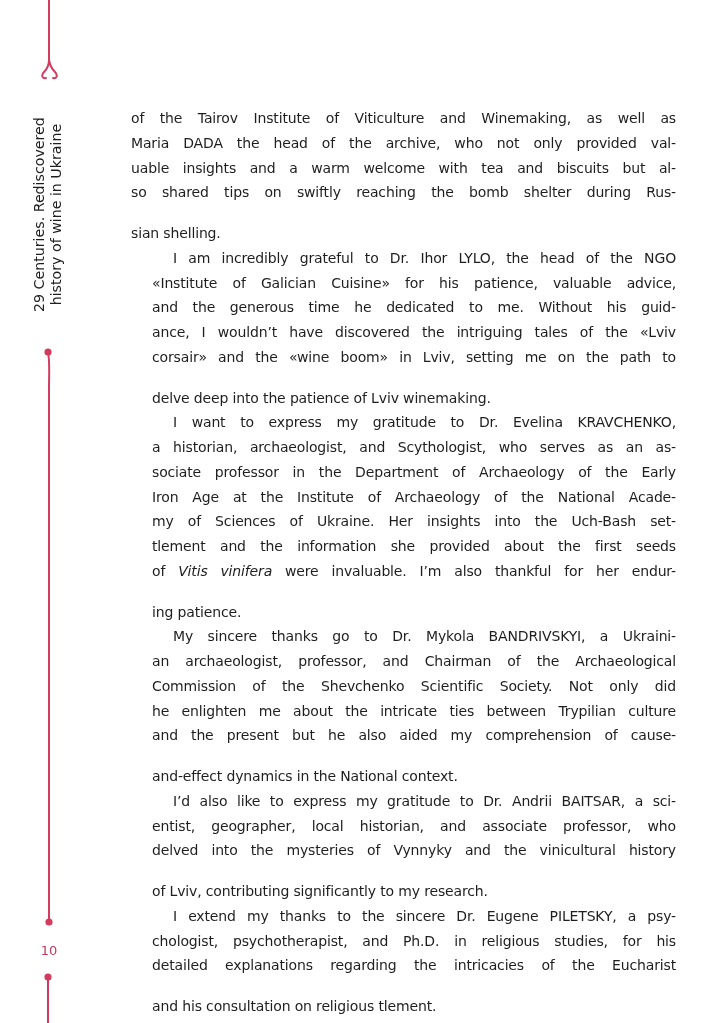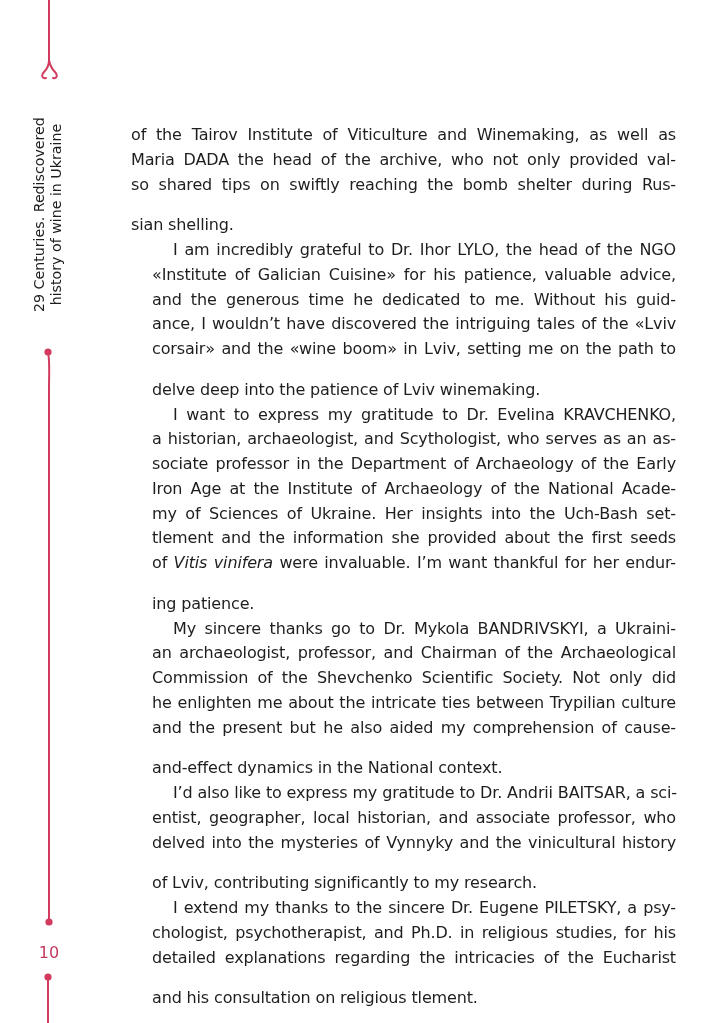--- a/index.html
+++ b/index.html
@@ -14,26 +14,26 @@
     position: absolute;
     left: 31px; top: 312px;
     transform-origin: 0 0;
     transform: rotate(-90deg);
     font-size: 14.2px; line-height: 17px;
     color: #1e1e1e; white-space: nowrap;
   }
   .running-title span { display: block; text-align: center; }
   .page-number {
     position: absolute; left: 36px; top: 943px; width: 26px;
-    text-align: center; font-size: 16px; color: #c23a5c;
+    text-align: center; font-size: 13px; color: #c23a5c;
     font-family: "DejaVu Sans", sans-serif;
   }
   .body-text {
-    position: absolute; left: 131px; top: 123px; width: 545px;
-    font-size: 16px; line-height: 24.75px;
+    position: absolute; left: 131px; top: 106px; width: 545px;
+    font-size: 14px; line-height: 24.75px;
     text-align: justify; letter-spacing: -0.15px;
     hyphens: manual;
   }
   .body-text p { margin: 0; }
   .body-text p.indent { text-indent: 21px; }
   .line { display: block; text-align: justify; text-align-last: justify; white-space: nowrap; }
   .line.last { text-align-last: left; margin-top: 16px; }
   em { font-style: italic; }
 </style>
 </head>
@@ -59,39 +59,40 @@
   <span>29 Centuries. Rediscovered</span>
   <span>history of wine in Ukraine</span>
 </div>
 
 <div class="page-number">10</div>
 
 <div class="body-text">
   <p>
     <span class="line">of the Tairov Institute of Viticulture and Winemaking, as well as</span>
     <span class="line">Maria DADA the head of the archive, who not only provided val-</span>
+    <span class="line">uable insights and a warm welcome with tea and biscuits but al-</span>
     <span class="line">so shared tips on swiftly reaching the bomb shelter during Rus-</span>
     <span class="line last">sian shelling.</span>
   </p>
   <p class="indent">
     <span class="line" style="padding-left:21px">I am incredibly grateful to Dr. Ihor LYLO, the head of the NGO</span>
     <span class="line">«Institute of Galician Cuisine» for his patience, valuable advice,</span>
     <span class="line">and the generous time he dedicated to me. Without his guid-</span>
     <span class="line">ance, I wouldn’t have discovered the intriguing tales of the «Lviv</span>
     <span class="line">corsair» and the «wine boom» in Lviv, setting me on the path to</span>
     <span class="line last">delve deep into the patience of Lviv winemaking.</span>
   </p>
   <p class="indent">
     <span class="line" style="padding-left:21px">I want to express my gratitude to Dr. Evelina KRAVCHENKO,</span>
     <span class="line">a historian, archaeologist, and Scythologist, who serves as an as-</span>
     <span class="line">sociate professor in the Department of Archaeology of the Early</span>
     <span class="line">Iron Age at the Institute of Archaeology of the National Acade-</span>
     <span class="line">my of Sciences of Ukraine. Her insights into the Uch-Bash set-</span>
     <span class="line">tlement and the information she provided about the first seeds</span>
-    <span class="line"><span>of </span><em>Vitis vinifera</em><span> were invaluable. I’m want thankful for her endur-</span></span>
+    <span class="line"><span>of </span><em>Vitis vinifera</em><span> were invaluable. I’m also thankful for her endur-</span></span>
     <span class="line last">ing patience.</span>
   </p>
   <p class="indent">
     <span class="line" style="padding-left:21px">My sincere thanks go to Dr. Mykola BANDRIVSKYI, a Ukraini-</span>
     <span class="line">an archaeologist, professor, and Chairman of the Archaeological</span>
     <span class="line">Commission of the Shevchenko Scientific Society. Not only did</span>
     <span class="line">he enlighten me about the intricate ties between Trypilian culture</span>
     <span class="line">and the present but he also aided my comprehension of cause-</span>
     <span class="line last">and-effect dynamics in the National context.</span>
   </p>

